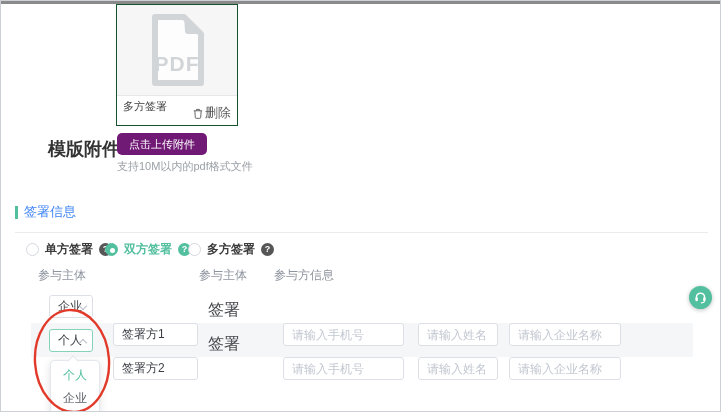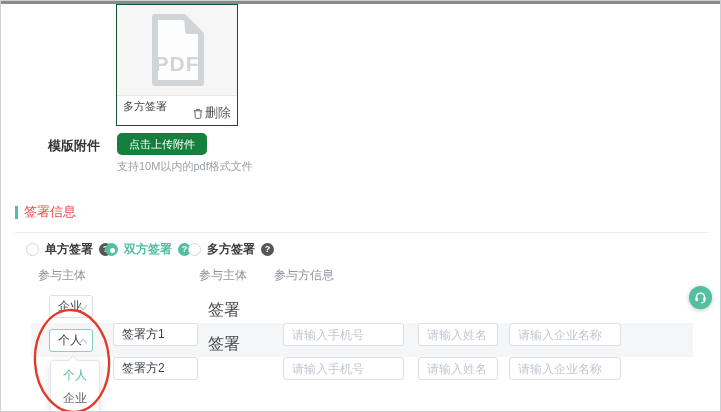--- a/index.html
+++ b/index.html
@@ -10,26 +10,26 @@
   
   .pdf-card{position:absolute;left:115px;top:3px;width:122px;height:122px;border:1px solid #14532d;background:#fff;}
   .thumb{position:relative;width:100%;height:90px;background:#f6f6f7;display:flex;align-items:center;justify-content:center;}
   .pdf-glyph{position:relative;width:66px;height:80px;}
   .pdf-label{position:absolute;left:0;right:0;bottom:14px;text-align:center;font-size:21px;font-weight:bold;color:#d2d5d8;letter-spacing:1px;}
   .caption{position:relative;height:30px;border-top:1px solid #e7e8ea;background:#fff;}
   .file-name{position:absolute;left:6px;top:3px;font-size:11px;color:#3d3d3d;}
   .delete-link{position:absolute;right:6px;bottom:3px;display:flex;align-items:center;gap:2px;font-size:13px;color:#595959;cursor:pointer;}
 
   
-  .field-label{position:absolute;left:47px;top:136px;font-size:13px;font-weight:bold;color:#333;}
-  .upload-btn{position:absolute;left:116px;top:132px;height:22px;padding:0 12px;background:#15803d;color:#fff;border:none;border-radius:5px;font-size:11px;cursor:pointer;}
+  .field-label{position:absolute;left:47px;top:136px;font-size:18px;font-weight:bold;color:#333;}
+  .upload-btn{position:absolute;left:116px;top:132px;height:22px;padding:0 12px;background:#701a75;color:#fff;border:none;border-radius:5px;font-size:11px;cursor:pointer;}
   .upload-hint{position:absolute;left:116px;top:158px;font-size:11px;color:#9aa0a6;}
 
   
-  .section-title{position:absolute;left:14px;top:202px;display:flex;align-items:center;gap:6px;font-size:13px;color:#ef4444;}
+  .section-title{position:absolute;left:14px;top:202px;display:flex;align-items:center;gap:6px;font-size:13px;color:#3b82f6;}
   .section-title .bar{display:inline-block;width:3px;height:13px;background:#52bf9e;}
   .divider{position:absolute;left:14px;top:231px;width:693px;height:1px;background:#eaeaea;}
 
   
   .radio-group{position:absolute;top:240px;display:flex;align-items:center;gap:6px;cursor:pointer;}
   .radio{width:13px;height:13px;border-radius:50%;border:1px solid #d4d7de;background:#fff;}
   .radio.sel{position:relative;background:#52bf9e;border-color:#52bf9e;}
   .radio.sel::after{content:"";position:absolute;left:4px;top:4px;width:5px;height:5px;background:#fff;border-radius:50%;}
   .radio-label{font-size:12px;color:#3b3b3b;font-weight:bold;}
   .radio-label.sel{color:#52bf9e;}

